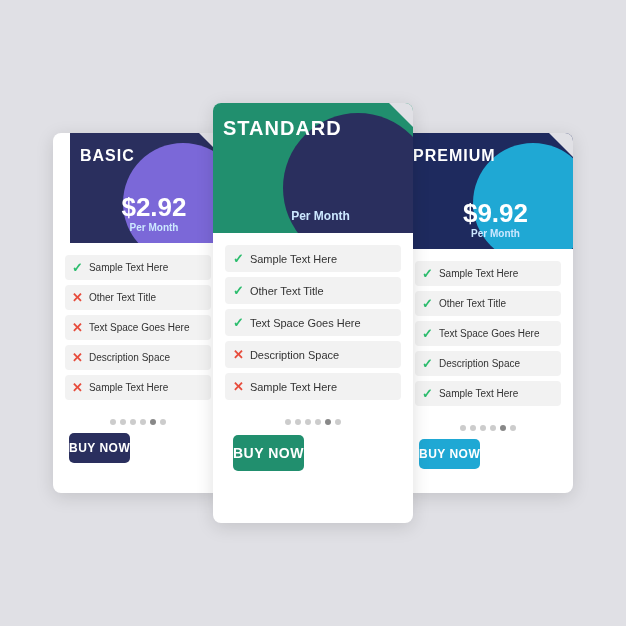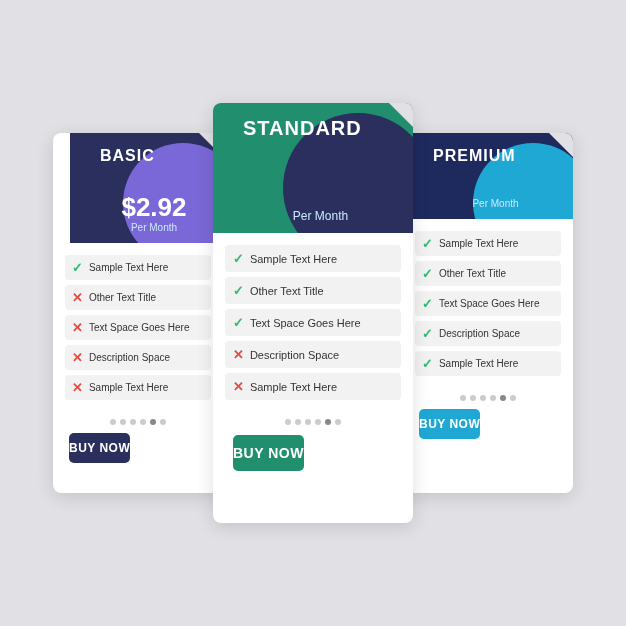--- a/index.html
+++ b/index.html
@@ -66,21 +66,21 @@
       background: #2a2f5e;
       margin-left: 17px;
     }
 
     .card-standard .card-header {
       height: 130px;
       background: #218f6e;
     }
 
     .card-premium .card-header {
-      height: 86px;
+      height: 116px;
       background: #1e2a5e;
     }
 
     
     .header-circle {
       position: absolute;
       border-radius: 50%;
     }
 
     .card-basic .header-circle {
@@ -104,21 +104,21 @@
       height: 120px;
       background: #1fa8d4;
       right: -20px;
       top: 10px;
     }
 
     
     .plan-label {
       position: absolute;
       top: 14px;
-      left: 30px;
+      left: 10px;
       color: #fff;
       font-size: 16px;
       font-weight: 700;
       letter-spacing: 1px;
       z-index: 2;
     }
 
     .card-standard .plan-label {
       font-size: 20px;
       color: #fff;
@@ -142,21 +142,21 @@
       line-height: 1;
     }
 
     .card-standard .price-amount {
       font-size: 32px;
     }
 
     .price-period {
       color: #cce8ff;
       font-size: 10px;
-      font-weight: 400;
+      font-weight: 700;
       margin-top: 2px;
     }
 
     .card-standard .price-period {
       font-size: 12px;
     }
 
     
     .features-list {
       padding: 12px 12px 8px 12px;
@@ -343,20 +343,21 @@
         <div class="dot"></div>
       </div>
       <button class="btn-buy">BUY NOW</button>
     </div>
     <div class="card card-premium">
       <div class="corner-fold"></div>
       <div class="card-header">
         <div class="header-circle"></div>
         <div class="plan-label">PREMIUM</div>
         <div class="price-area">
+          <div class="price-amount">$9.92</div>
           <div class="price-period">Per Month</div>
         </div>
       </div>
       <ul class="features-list">
         <li class="feature-item">
           <span class="check-icon">✓</span>
           <span>Sample Text Here</span>
         </li>
         <li class="feature-item">
           <span class="check-icon">✓</span>

